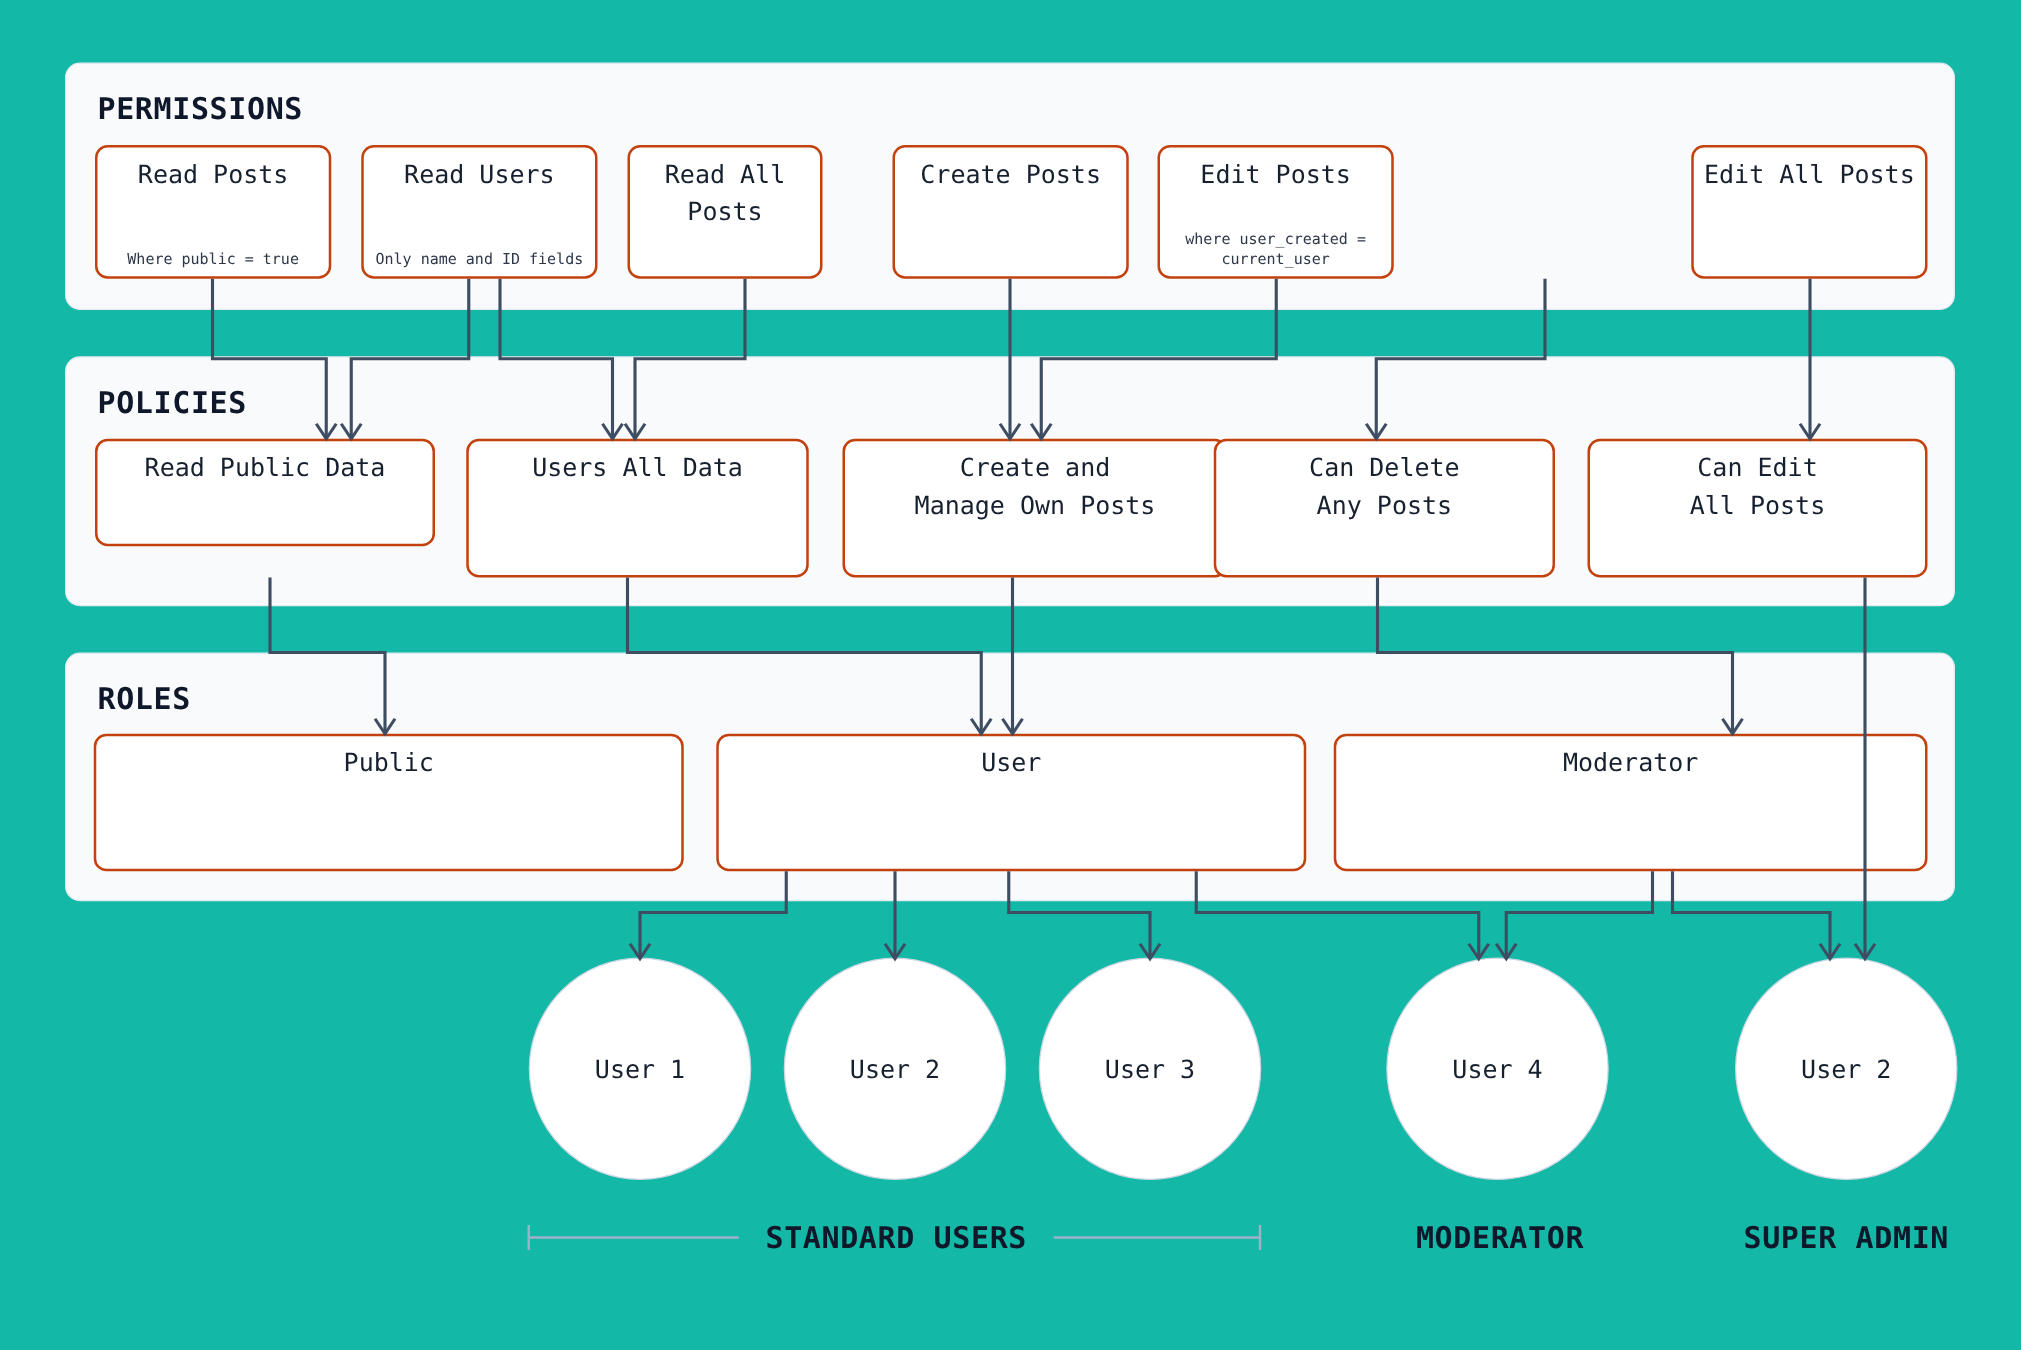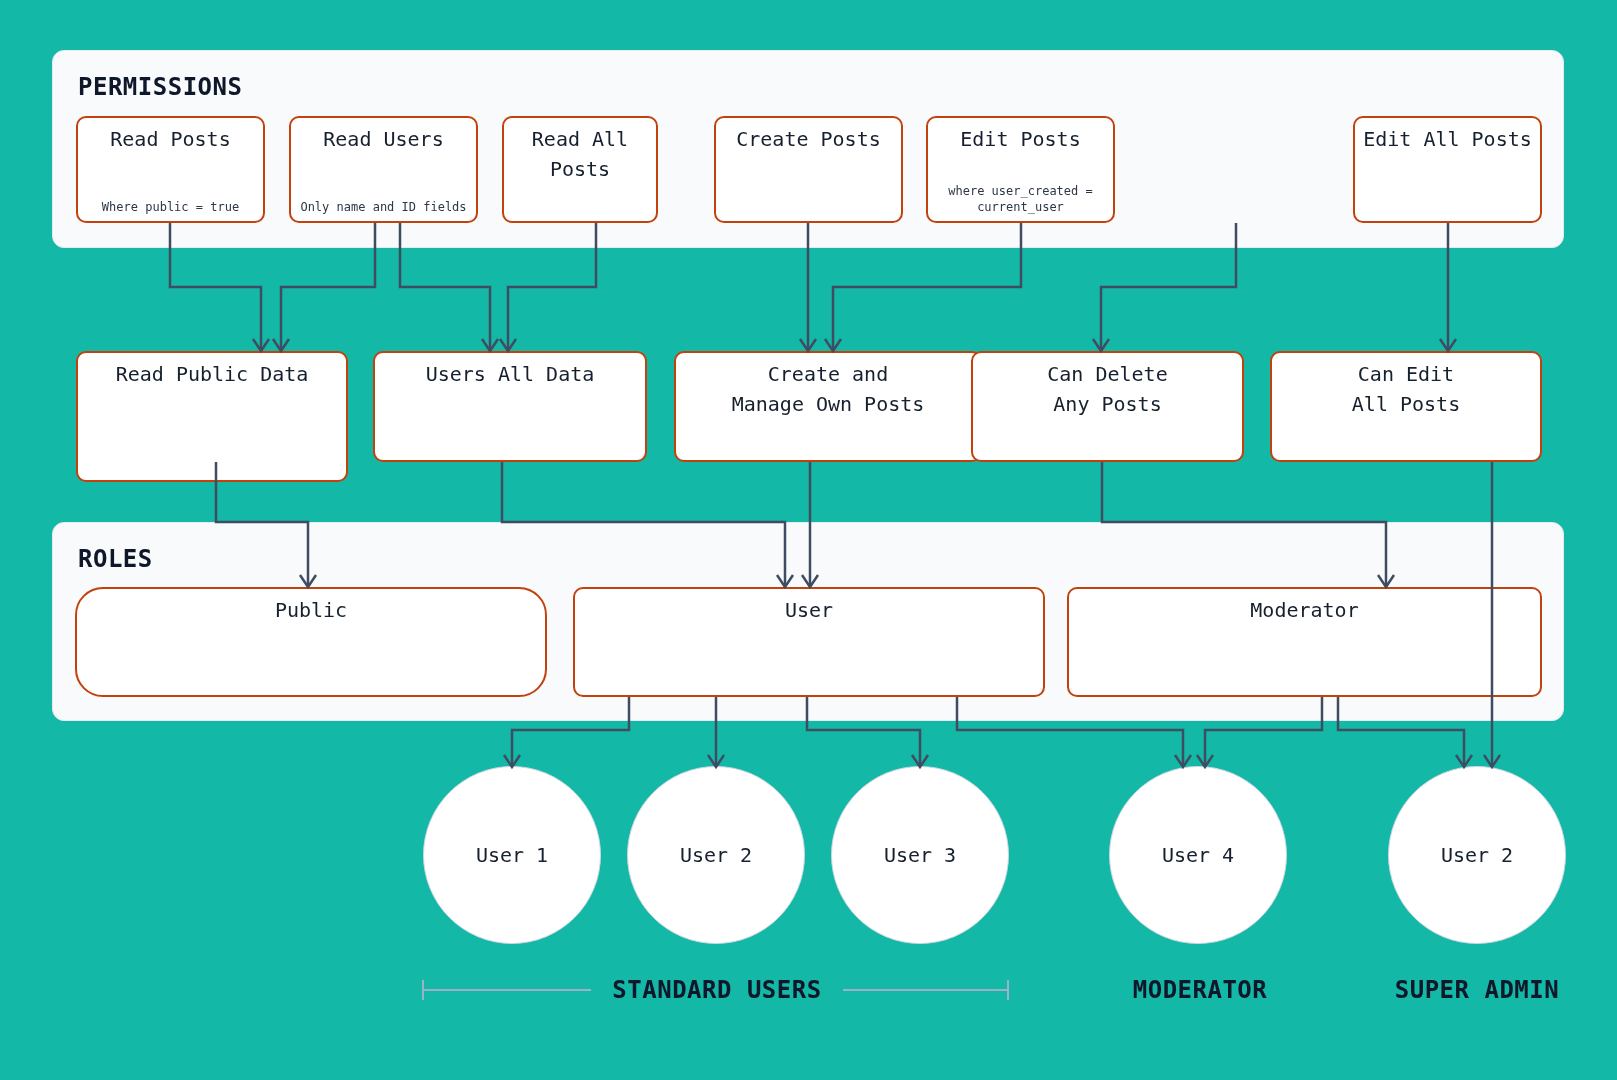--- a/index.html
+++ b/index.html
@@ -20,20 +20,23 @@
 </style>
 </head>
 <body>
 
 <div class="canvas">
 
   <section class="panel" id="panel-permissions">
     <h2 class="panel-title">PERMISSIONS</h2>
   </section>
 
+  <section class="panel" id="panel-policies">
+    <h2 class="panel-title">POLICIES</h2>
+  </section>
 
   <section class="panel" id="panel-roles">
     <h2 class="panel-title">ROLES</h2>
   </section>
 
   <svg id="connector-svg" width="1617" height="1080" viewBox="0 0 1617 1080">
       <path d="M170 223 L170 287 L261 287 L261 351" fill="none" stroke="#3e4d62" stroke-width="2.5"></path>
       <path d="M 253 339 L 261 351 L 269 339" fill="none" stroke="#3e4d62" stroke-width="2.5"></path>
       <path d="M375 223 L375 287 L281 287 L281 351" fill="none" stroke="#3e4d62" stroke-width="2.5"></path>
       <path d="M 273 339 L 281 351 L 289 339" fill="none" stroke="#3e4d62" stroke-width="2.5"></path>
@@ -91,39 +94,39 @@
       <div class="node-label">Create Posts</div>
     </div>
     <div class="node" style="left: 926px; top: 116px; width: 189px; height: 107px;">
       <div class="node-label">Edit Posts</div>
       <div class="node-sub">where user_created =
 current_user</div>
     </div>
     <div class="node" style="left: 1353px; top: 116px; width: 189px; height: 107px;">
       <div class="node-label">Edit All Posts</div>
     </div>
-    <div class="node" style="left: 76px; top: 351px; width: 272px; height: 131px;">
+    <div class="node" style="left: 76px; top: 351px; width: 272px; height: 86px;">
       <div class="node-label">Read Public Data</div>
     </div>
     <div class="node" style="left: 373px; top: 351px; width: 274px; height: 111px;">
       <div class="node-label">Users All Data</div>
     </div>
     <div class="node" style="left: 674px; top: 351px; width: 308px; height: 111px;">
       <div class="node-label">Create and
 Manage Own Posts</div>
     </div>
     <div class="node" style="left: 971px; top: 351px; width: 273px; height: 111px;">
       <div class="node-label">Can Delete
 Any Posts</div>
     </div>
     <div class="node" style="left: 1270px; top: 351px; width: 272px; height: 111px;">
       <div class="node-label">Can Edit
 All Posts</div>
     </div>
-    <div class="node" style="left: 75px; top: 587px; width: 472px; height: 110px; border-radius: 28px;">
+    <div class="node" style="left: 75px; top: 587px; width: 472px; height: 110px;">
       <div class="node-label">Public</div>
     </div>
     <div class="node" style="left: 573px; top: 587px; width: 472px; height: 110px;">
       <div class="node-label">User</div>
     </div>
     <div class="node" style="left: 1067px; top: 587px; width: 475px; height: 110px;">
       <div class="node-label">Moderator</div>
     </div>
     <div class="user-circle" style="left: 423px; top: 766px; width: 178px; height: 178px;">
       <span class="user-label">User 1</span>

